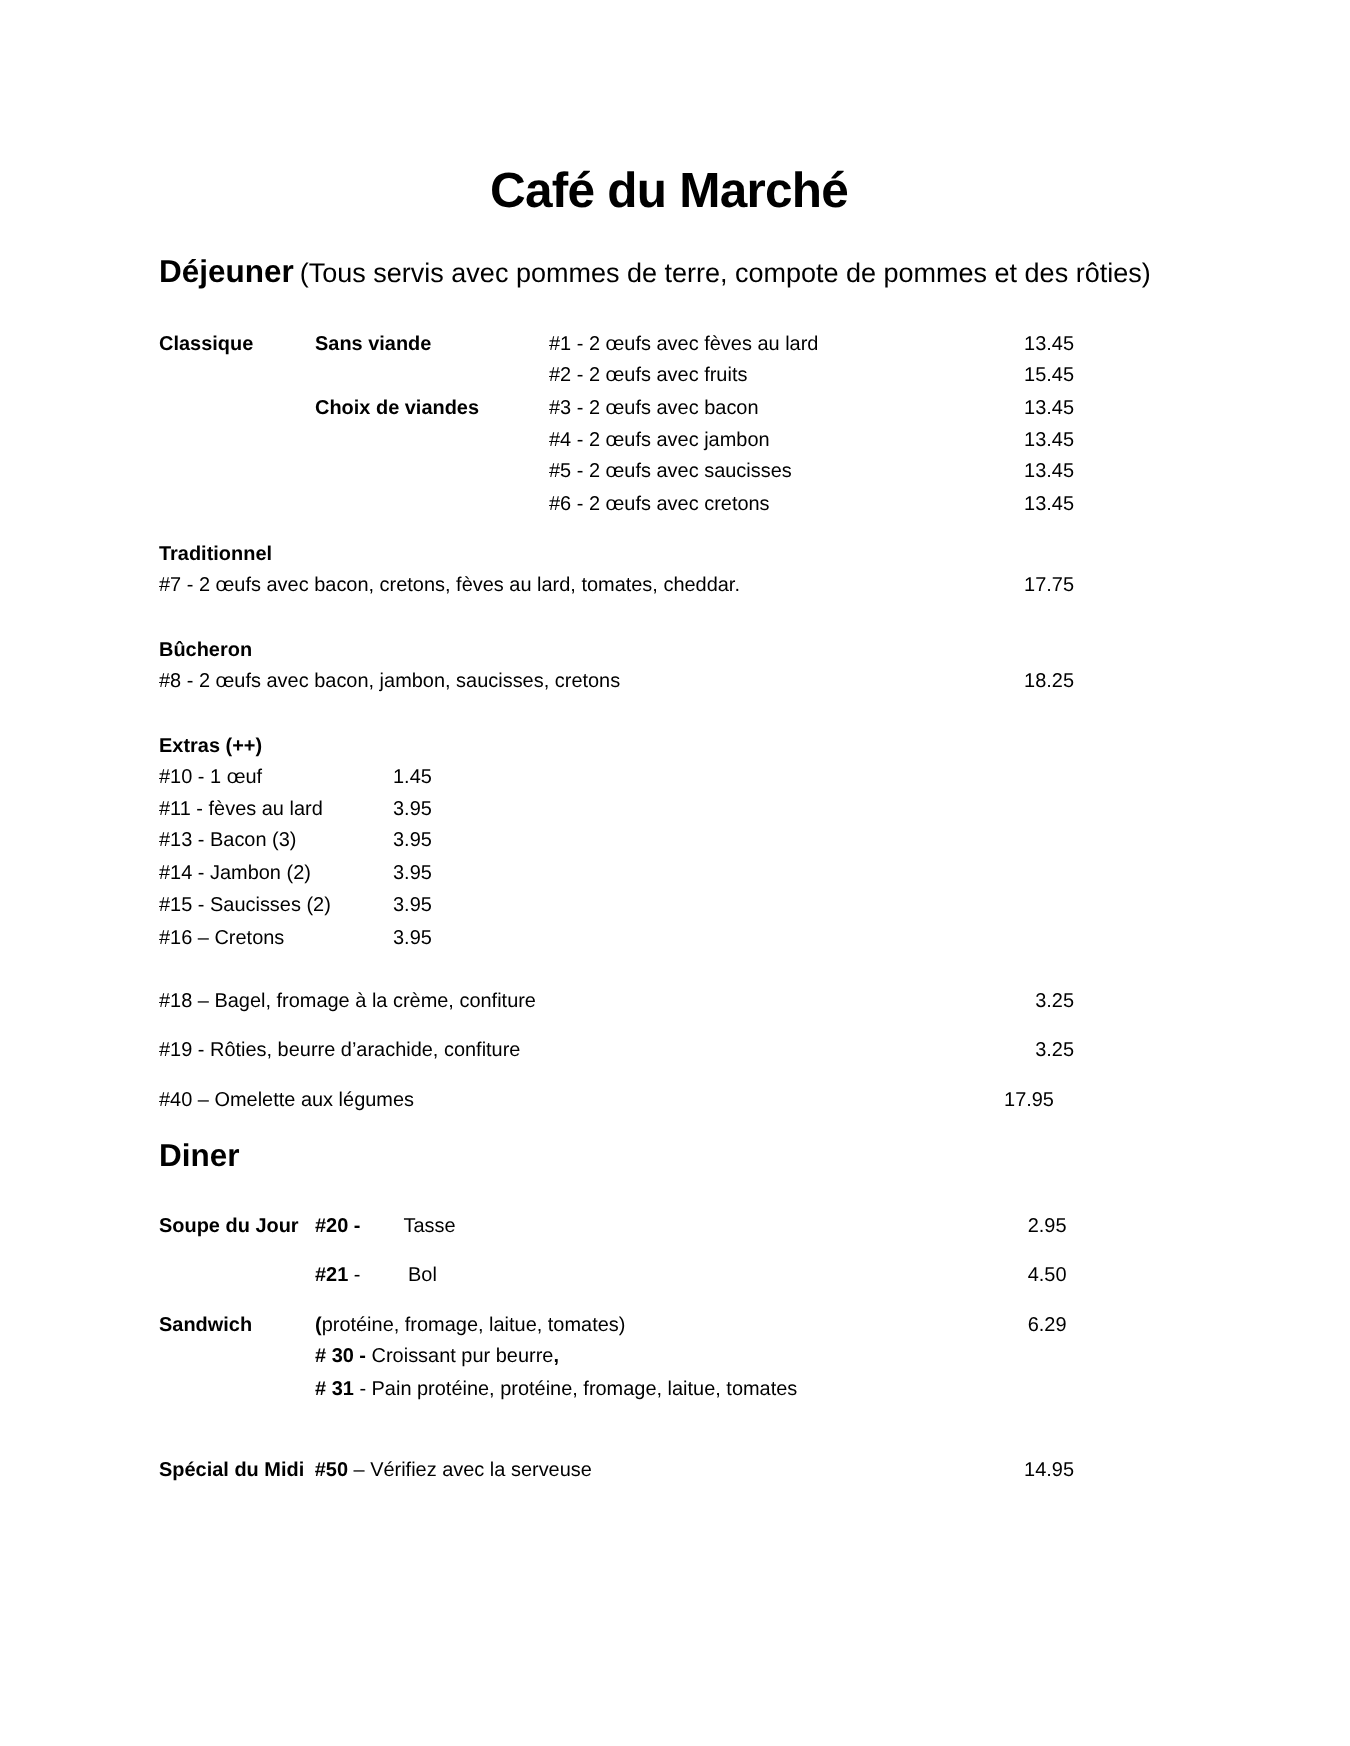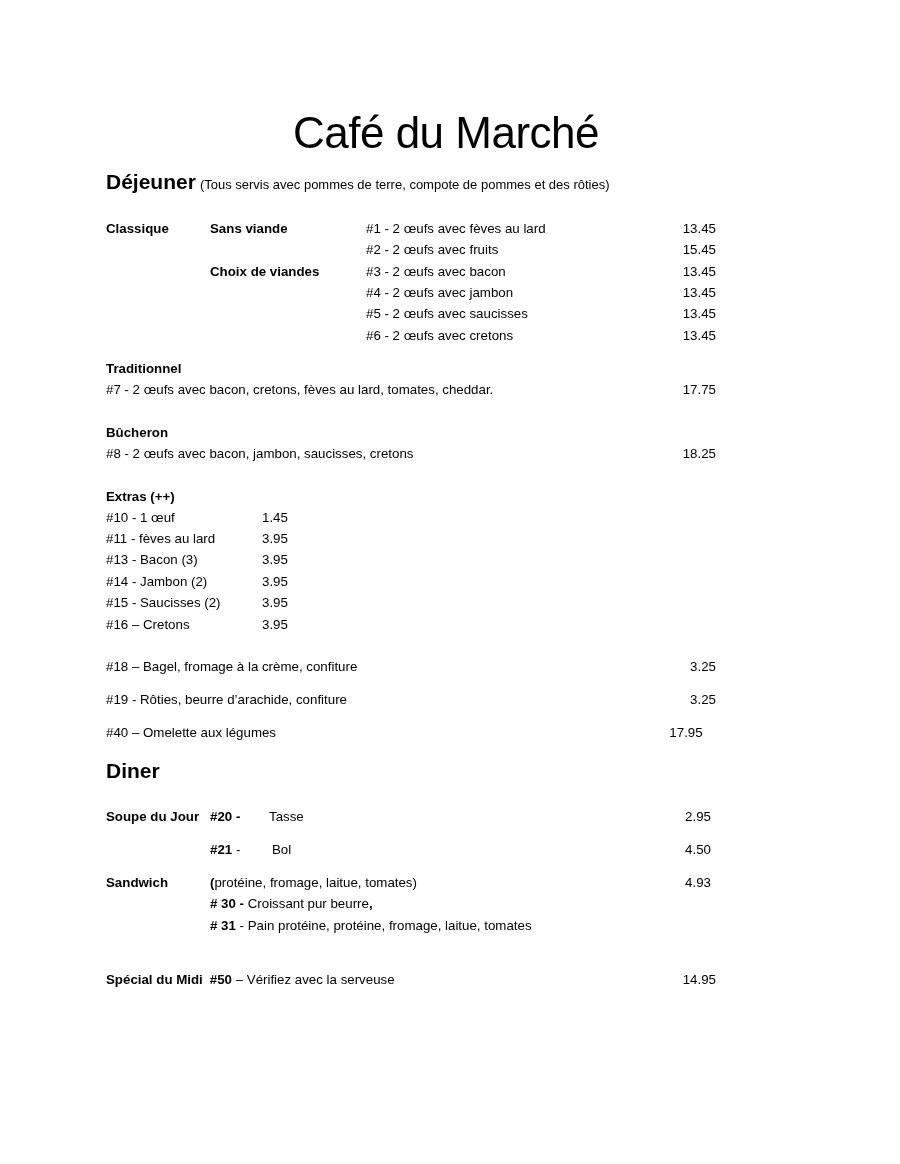--- a/index.html
+++ b/index.html
@@ -4,24 +4,24 @@
   <style>
     html, body { margin: 0; padding: 0; background: #ffffff; }
     body {
       width: 900px; height: 1164px; position: relative; overflow: hidden;
       font-family: "Liberation Sans", "DejaVu Sans", sans-serif;
       color: #000000;
     }
     .abs { position: absolute; white-space: nowrap; }
     .title {
       left: 0; width: 892px; top: 108px; text-align: center;
-      font-size: 44px; font-weight: normal; letter-spacing: -0.5px;
+      font-size: 33px; font-weight: bold; letter-spacing: -0.5px;
     }
     .section-heading { font-size: 21px; font-weight: bold; }
-    .section-note { font-size: 13px; font-weight: normal; margin-left: 4px; }
+    .section-note { font-size: 18px; font-weight: normal; margin-left: 4px; }
     .t { font-size: 13.3px; line-height: 16px; }
     .b { font-weight: bold; }
     .price { text-align: right; width: 60px; }
   </style>
 </head>
 <body>
 
 <div>
 
   <div class="abs title">Café du Marché</div>
@@ -95,21 +95,21 @@
   <div class="abs t b" style="left:210px; top:809px;">#20 -</div>
   <div class="abs t" style="left:269px; top:809px;">Tasse</div>
   <div class="abs t price" style="left:651px; top:809px;">2.95</div>
 
   <div class="abs t" style="left:210px; top:842px;"><span class="b">#21</span><span> -</span></div>
   <div class="abs t" style="left:272px; top:842px;">Bol</div>
   <div class="abs t price" style="left:651px; top:842px;">4.50</div>
 
   <div class="abs t b" style="left:106px; top:875px;">Sandwich</div>
   <div class="abs t" style="left:210px; top:875px;"><span class="b">(</span><span>protéine, fromage, laitue, tomates)</span></div>
-  <div class="abs t price" style="left:651px; top:875px;">4.93</div>
+  <div class="abs t price" style="left:651px; top:875px;">6.29</div>
 
   <div class="abs t" style="left:210px; top:896px;"><span class="b"># 30 -</span><span> Croissant pur beurre</span><span class="b">,</span></div>
 
   <div class="abs t" style="left:210px; top:918px;"><span class="b"># 31</span><span> - Pain protéine, protéine, fromage, laitue, tomates</span></div>
 
   <div class="abs t" style="left:106px; top:972px;"><span class="b">Spécial du Midi</span><span class="b" style="margin-left:7px;">#50</span><span> – Vérifiez avec la serveuse</span></div>
   <div class="abs t price" style="left:656px; top:972px;">14.95</div>
 
 </div>
 

